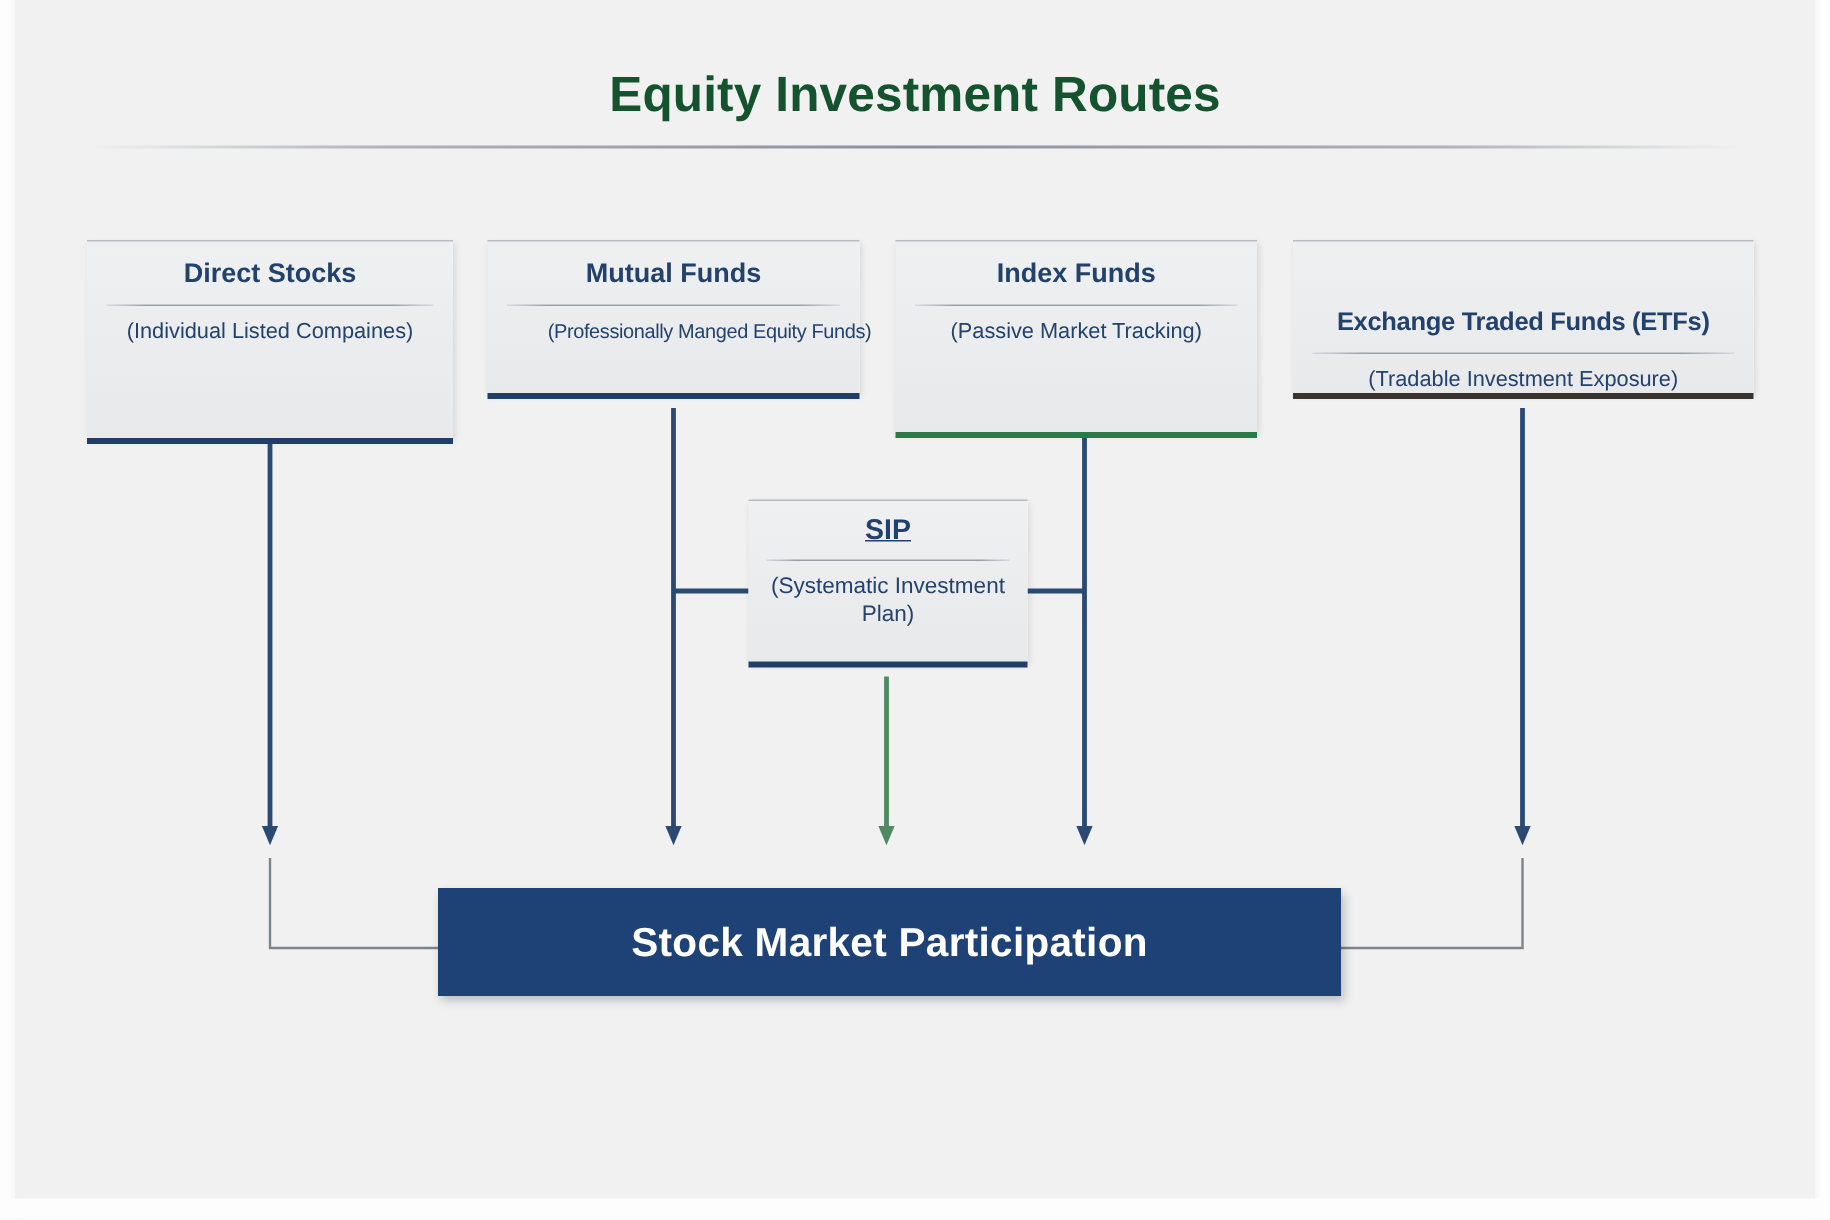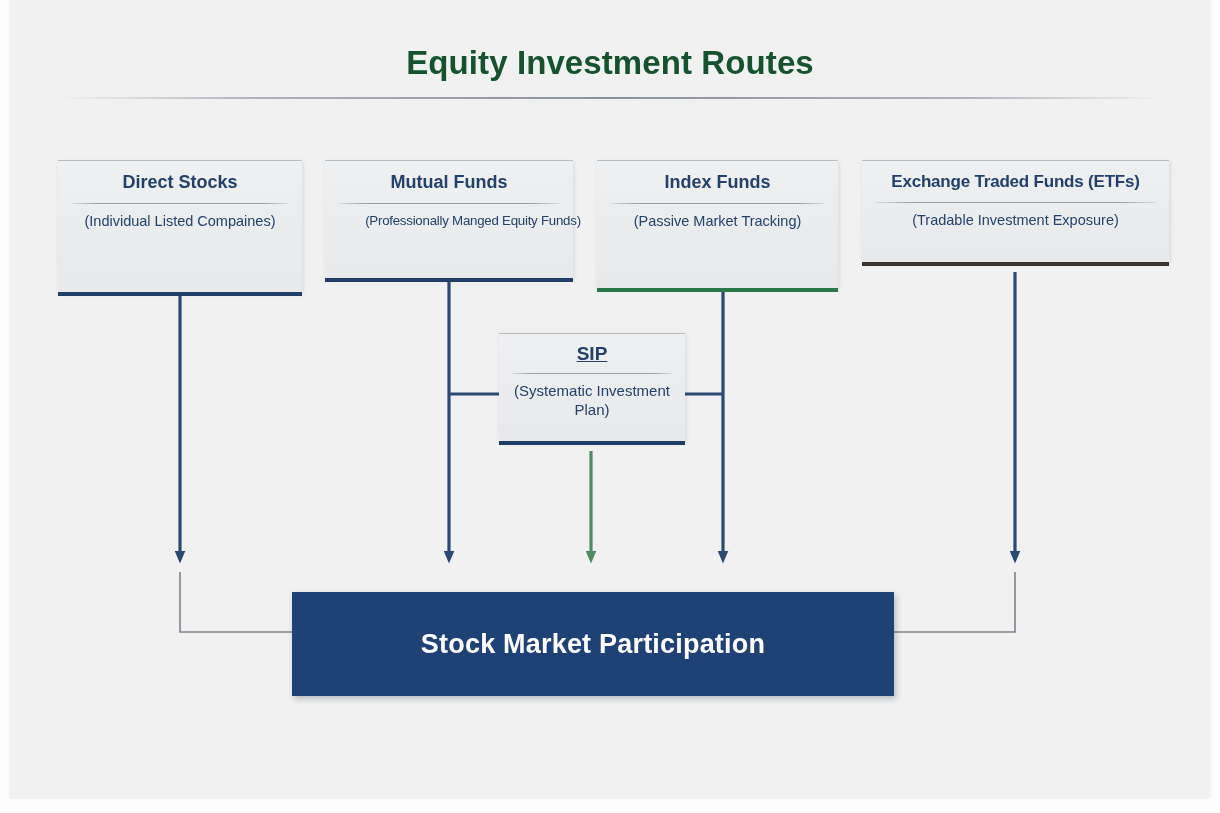--- a/index.html
+++ b/index.html
@@ -102,40 +102,40 @@
   .card-sub {
     font-size: 14.5px;
     color: #23426c;
     text-align: center;
     line-height: 1.18;
     white-space: nowrap;
   }
 
   
   #card-direct   { left: 58px;  top: 160px; width: 244px; height: 132px; }
-  #card-mutual   { left: 325px; top: 160px; width: 248px; height: 118px; }
+  #card-mutual   { left: 325px; top: 160px; width: 248px; height: 102px; }
   #card-index    { left: 597px; top: 160px; width: 241px; height: 128px; }
-  #card-etf      { left: 862px; top: 160px; width: 307px; height: 102px; }
+  #card-etf      { left: 862px; top: 160px; width: 307px; height: 102px; justify-content: flex-end; }
 
   #card-mutual .card-sub { font-size: 13.3px; letter-spacing: -0.25px; margin-left: 48px; }
   #card-etf .card-title  { font-size: 17px; letter-spacing: -0.2px; }
 
   
   #card-sip {
     left: 499px; top: 333px; width: 186px; height: 108px;
     padding-top: 10px;
   }
   #card-sip .card-title { font-size: 19px; text-decoration: underline; }
   #card-sip .card-rule  { width: calc(100% - 24px); margin: 8px 0 7px 0; }
   #card-sip .card-sub   { font-size: 15px; line-height: 1.3; white-space: normal; }
 
   
   #result-box {
     position: absolute;
-    left: 292px; top: 592px; width: 602px; height: 104px;
+    left: 292px; top: 592px; width: 602px; height: 72px;
     background: #1f4276;
     box-shadow: 2px 3px 6px rgba(40,50,70,0.28);
     display: flex;
     align-items: center;
     justify-content: center;
   }
   #result-box .result-label {
     color: #ffffff;
     font-size: 27px;
     font-weight: bold;

